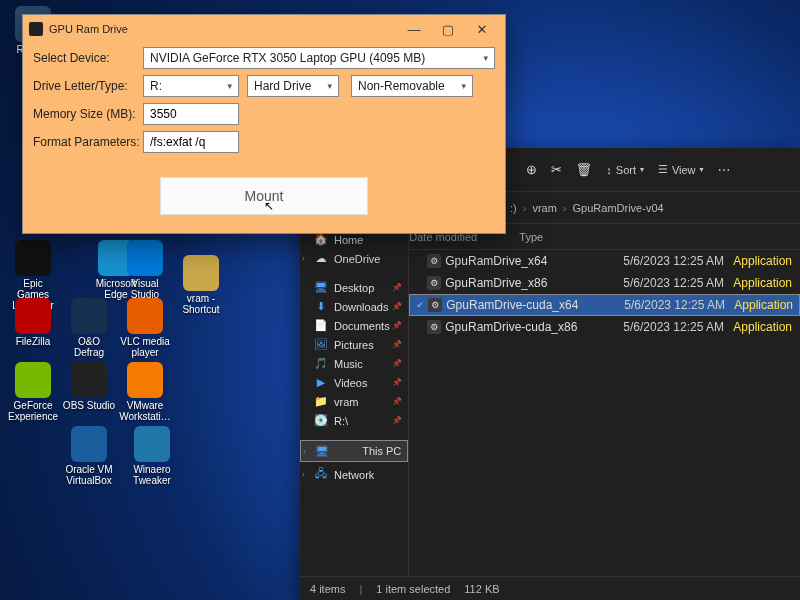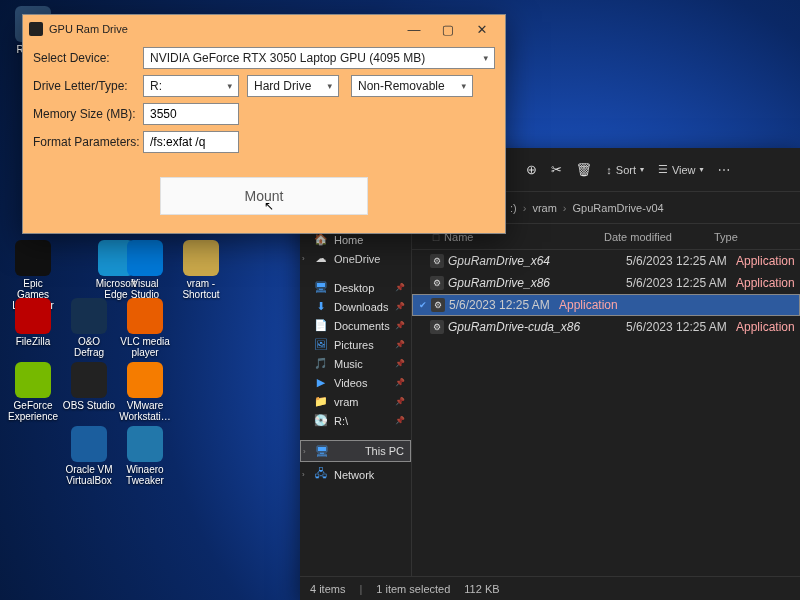--- a/index.html
+++ b/index.html
@@ -65,23 +65,23 @@
   .navgap{height:10px;}
   .navchev{position:absolute;left:2px;font-size:8px;color:#888;}
   .list{flex:1;display:flex;flex-direction:column;}
   .cols{display:flex;align-items:center;height:26px;border-bottom:1px solid #333;color:#aaa;font-size:11px;}
   .cName{width:192px;padding-left:20px;}
   .cDate{width:110px;}
   .cType{flex:1;}
   .lrow{display:flex;align-items:center;height:22px;padding-left:6px;}
   .lrow.sel{background:#2d5a9e;}
   .lrow .fi{width:14px;height:14px;margin-right:4px;background:#3a3a3a;border-radius:2px;display:flex;align-items:center;justify-content:center;font-size:9px;}
-  .lrow .nm{width:178px;white-space:nowrap;overflow:hidden;font-style:italic;}
+  .lrow .nm{width:178px;white-space:nowrap;overflow:hidden;}
   .lrow .dt{width:110px;color:#ccc;}
-  .lrow .tp{flex:1;color:#fca5a5;}
+  .lrow .tp{flex:1;color:#fde047;}
   .status{height:24px;border-top:1px solid #333;display:flex;align-items:center;gap:14px;padding:2px 10px;color:#bbb;font-size:11px;}
 </style>
 </head>
 <body>
 
 <div class="desktop" id="desk">
     <div class="dicon" style="left: 6px; top: 6px;">
       <div class="gly" style="background:#2b4a6e"></div>
       <div>Recy…</div>
     </div>
@@ -118,25 +118,25 @@
       <div>Visual Studio Code</div>
     </div>
     <div class="dicon" style="left: 118px; top: 298px;">
       <div class="gly" style="background:#e85d00"></div>
       <div>VLC media player</div>
     </div>
     <div class="dicon" style="left: 118px; top: 362px;">
       <div class="gly" style="background:#f57c00"></div>
       <div>VMware Workstati…</div>
     </div>
-    <div class="dicon" style="left: 118px; top: 426px;">
+    <div class="dicon" style="left: 125px; top: 426px;">
       <div class="gly" style="background:#2277aa"></div>
       <div>Winaero Tweaker</div>
     </div>
-    <div class="dicon" style="left: 174px; top: 240px;">
+    <div class="dicon" style="left: 174px; top: 255px;">
       <div class="gly" style="background:#caa84a"></div>
       <div>vram - Shortcut</div>
     </div>
   </div>
 
 <div class="explorer">
   <div class="extoolbar">
     <div style="flex:0 0 200px"></div>
     <span class="icn">⊕</span>
     <span class="icn">✂</span>
@@ -211,21 +211,20 @@
           <span>This PC</span>
         </div>
       <div class="navitem">
           <span class="navchev">›</span>
           <span class="ni" style="color:#4aa3ff">🖧</span>
           <span>Network</span>
         </div>
     </div>
     <div class="list">
       <div class="cols">
-        <div class="cName"><span style="margin-right:4px;font-size:9px;opacity:.5">☐</span><span>Name</span></div>
         <div class="cDate">Date modified</div>
         <div class="cType">Type</div>
       </div>
       <div id="filerows">
           <div class="lrow">
             <span style="width:12px;font-size:9px;color:#6af"></span>
             <div class="fi">⚙</div>
             <div class="nm">GpuRamDrive_x64</div>
             <div class="dt">5/6/2023 12:25 AM</div>
             <div class="tp">Application</div>
@@ -233,20 +232,21 @@
           <div class="lrow">
             <span style="width:12px;font-size:9px;color:#6af"></span>
             <div class="fi">⚙</div>
             <div class="nm">GpuRamDrive_x86</div>
             <div class="dt">5/6/2023 12:25 AM</div>
             <div class="tp">Application</div>
           </div>
           <div class="lrow sel">
             <span style="width:12px;font-size:9px;color:#6af">✔</span>
             <div class="fi">⚙</div>
+            <div class="nm">GpuRamDrive-cuda_x64</div>
             <div class="dt">5/6/2023 12:25 AM</div>
             <div class="tp">Application</div>
           </div>
           <div class="lrow">
             <span style="width:12px;font-size:9px;color:#6af"></span>
             <div class="fi">⚙</div>
             <div class="nm">GpuRamDrive-cuda_x86</div>
             <div class="dt">5/6/2023 12:25 AM</div>
             <div class="tp">Application</div>
           </div>

